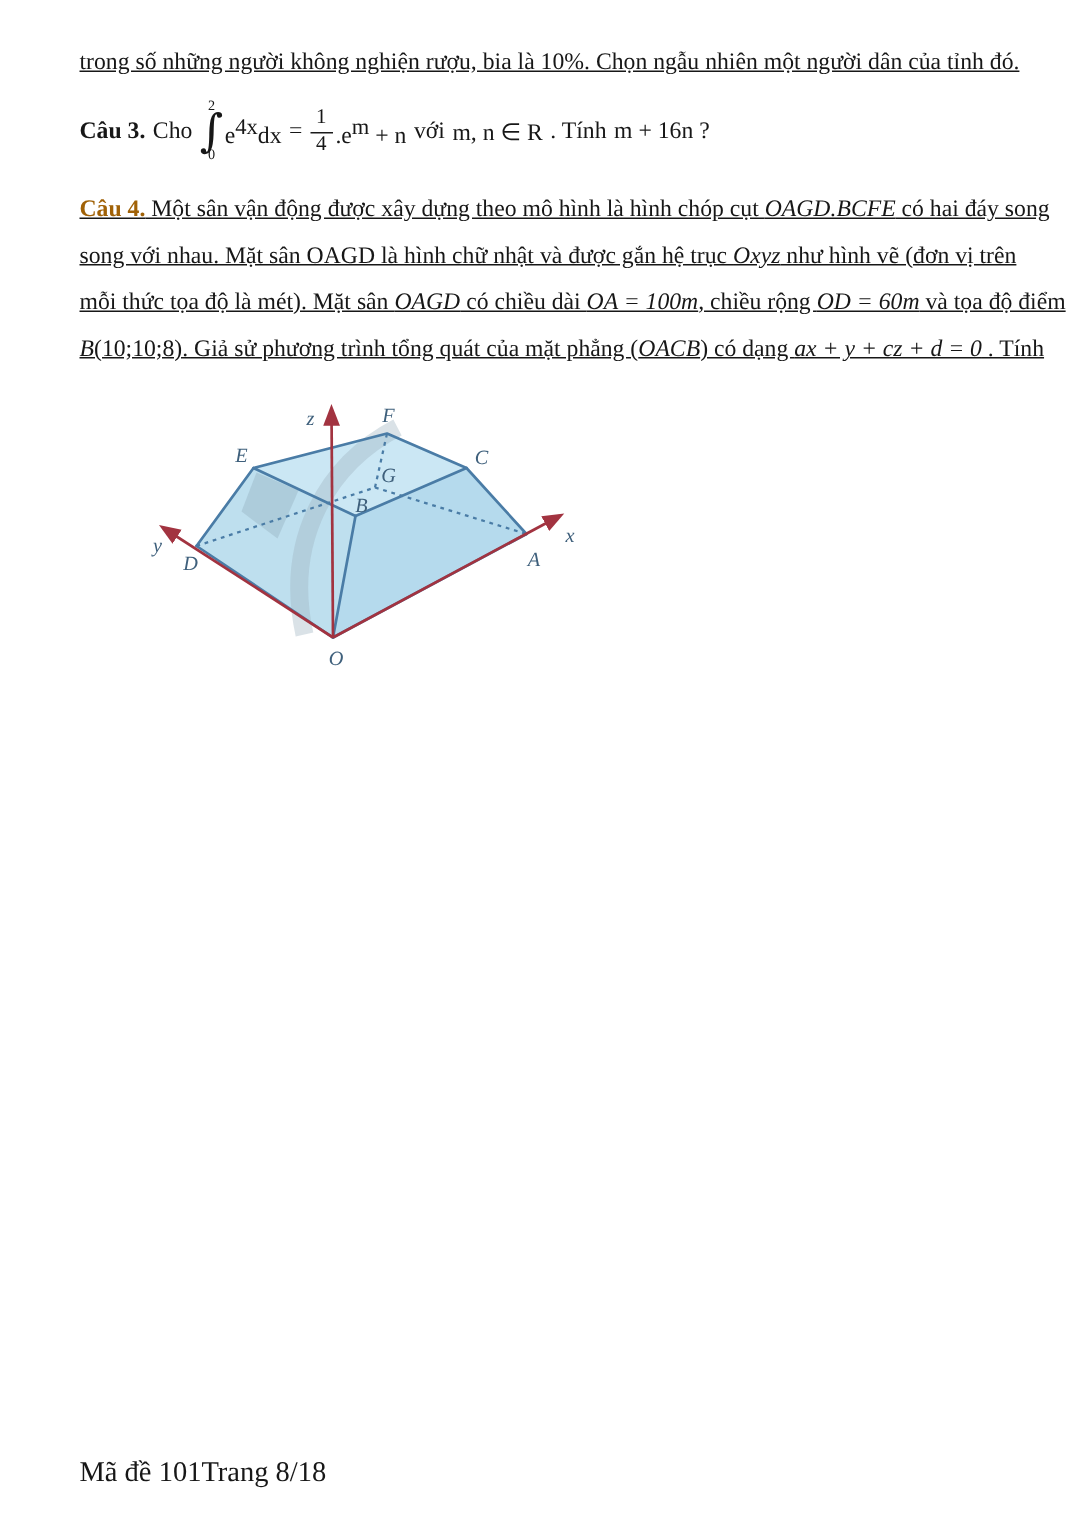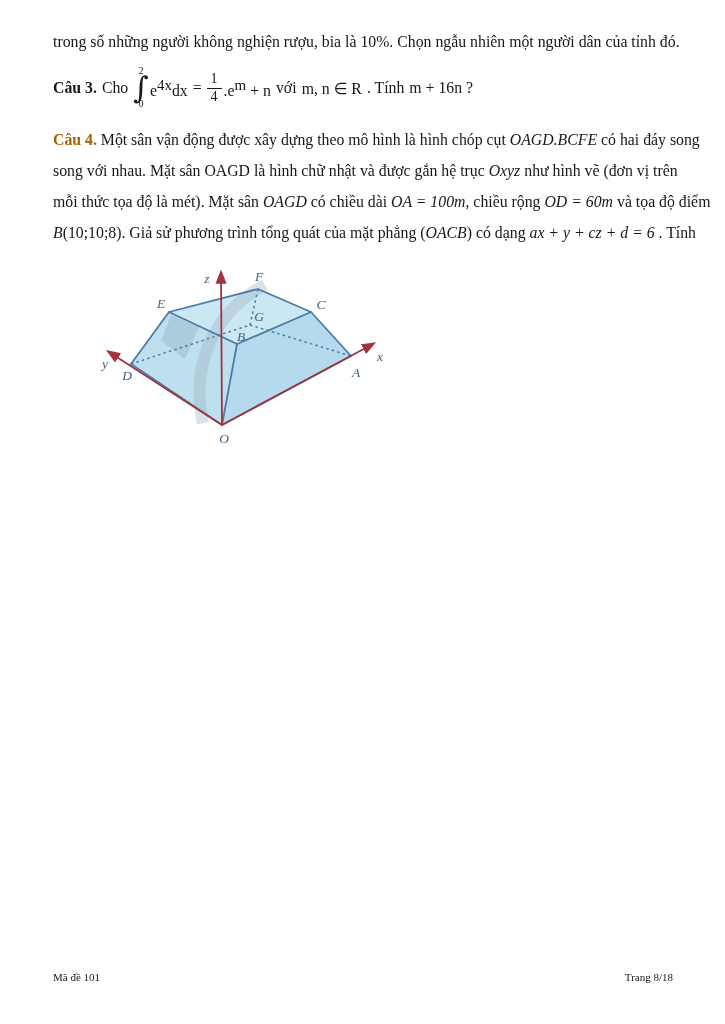--- a/index.html
+++ b/index.html
@@ -1,41 +1,41 @@
 <!DOCTYPE html>
 <html><head>
 <meta charset="utf-8">
 <style>
   * { margin:0; padding:0; box-sizing:border-box; }
   html,body { width:725px; height:1024px; background:#ffffff; }
   body { font-family:"Liberation Serif", serif; color:#171717; position:relative; overflow:hidden; }
   .page { position:absolute; inset:0; background:#ffffff; }
   .content { position:absolute; left:53px; top:26px; width:620px; }
   .para { font-size:15.8px; }
-  .line, .jline { line-height:31px; min-height:31px; }
+  .line, .jline { line-height:31px; min-height:31px;text-decoration:underline; }
   .jline { text-align:justify; text-align-last:justify; white-space:nowrap; }
   .it { font-style:italic; }
   .bd { font-weight:bold; }
   .blue { color:#a16207; font-weight:bold; }
 
   
   .cau3 { margin-top:6px; height:50px; display:flex; align-items:center; font-size:15.8px; }
   .cau3 > * { margin-right:5px; flex:0 0 auto; }
   .integral { display:inline-flex; flex-direction:column; align-items:center; line-height:1; margin-right:1px; }
   .ilim { font-size:9.5px; line-height:1; }
   .isign { font-size:30px; line-height:0.8; font-family:"DejaVu Serif", serif; }
   .m sup { font-size:15px; vertical-align:6px; }
   .frac { display:inline-flex; flex-direction:column; align-items:center; line-height:1.15; font-size:14px; margin-right:2px; }
   .fnum { border-bottom:1px solid #1a1a1a; padding:0 4px; }
 
   .cau4 { margin-top:11px; }
 
   .figure { margin:15px 0 0 40px; width:305px; height:198px; }
 
-  .footer { position:absolute; left:53px; top:971px; width:620px; display:flex; justify-content:space-between; font-size:11px; }
+  .footer { position:absolute; left:53px; top:971px; width:620px; display:flex; justify-content:flex-start; font-size:19px; }
 </style>
 </head>
 <body>
 
 <div class="page">
   <div class="content">
 
     <div class="para">
       <div class="jline"><span>trong số những người không nghiện rượu, bia là 10%. Chọn ngẫu nhiên một người dân của tỉnh đó.</span></div>
     </div>
@@ -58,21 +58,21 @@
       <span>với</span>
       <span class="m">m, n ∈ R</span>
       <span>. Tính</span>
       <span class="m">m + 16n ?</span>
     </div>
 
     <div class="para cau4">
       <div class="jline"><span class="blue">Câu 4.</span><span> Một sân vận động được xây dựng theo mô hình là hình chóp cụt </span><span class="it">OAGD.BCFE</span><span> có hai đáy song</span></div>
       <div class="jline"><span>song với nhau. Mặt sân OAGD là hình chữ nhật và được gắn hệ trục </span><span class="it">Oxyz</span><span> như hình vẽ (đơn vị trên</span></div>
       <div class="jline"><span>mỗi thức tọa độ là mét). Mặt sân </span><span class="it">OAGD</span><span> có chiều dài </span><span class="it">OA = 100m</span><span>, chiều rộng </span><span class="it">OD = 60m</span><span> và tọa độ điểm</span></div>
-      <div class="jline"><span class="it">B</span><span>(10;10;8). Giả sử phương trình tổng quát của mặt phẳng (</span><span class="it">OACB</span><span>) có dạng </span><span class="it">ax + y + cz + d = 6</span><span> . Tính</span></div>
+      <div class="jline"><span class="it">B</span><span>(10;10;8). Giả sử phương trình tổng quát của mặt phẳng (</span><span class="it">OACB</span><span>) có dạng </span><span class="it">ax + y + cz + d = 0</span><span> . Tính</span></div>
     </div>
 
     <div class="figure">
       <svg width="305" height="198" viewBox="0 0 305 198">
         <defs>
           <marker id="arr" orient="auto" markerWidth="9" markerHeight="9" refX="6" refY="3.1">
             <path d="M0,0 L8,3.1 L0,6.2 z" fill="#a23340"></path>
           </marker>
         </defs>
 

